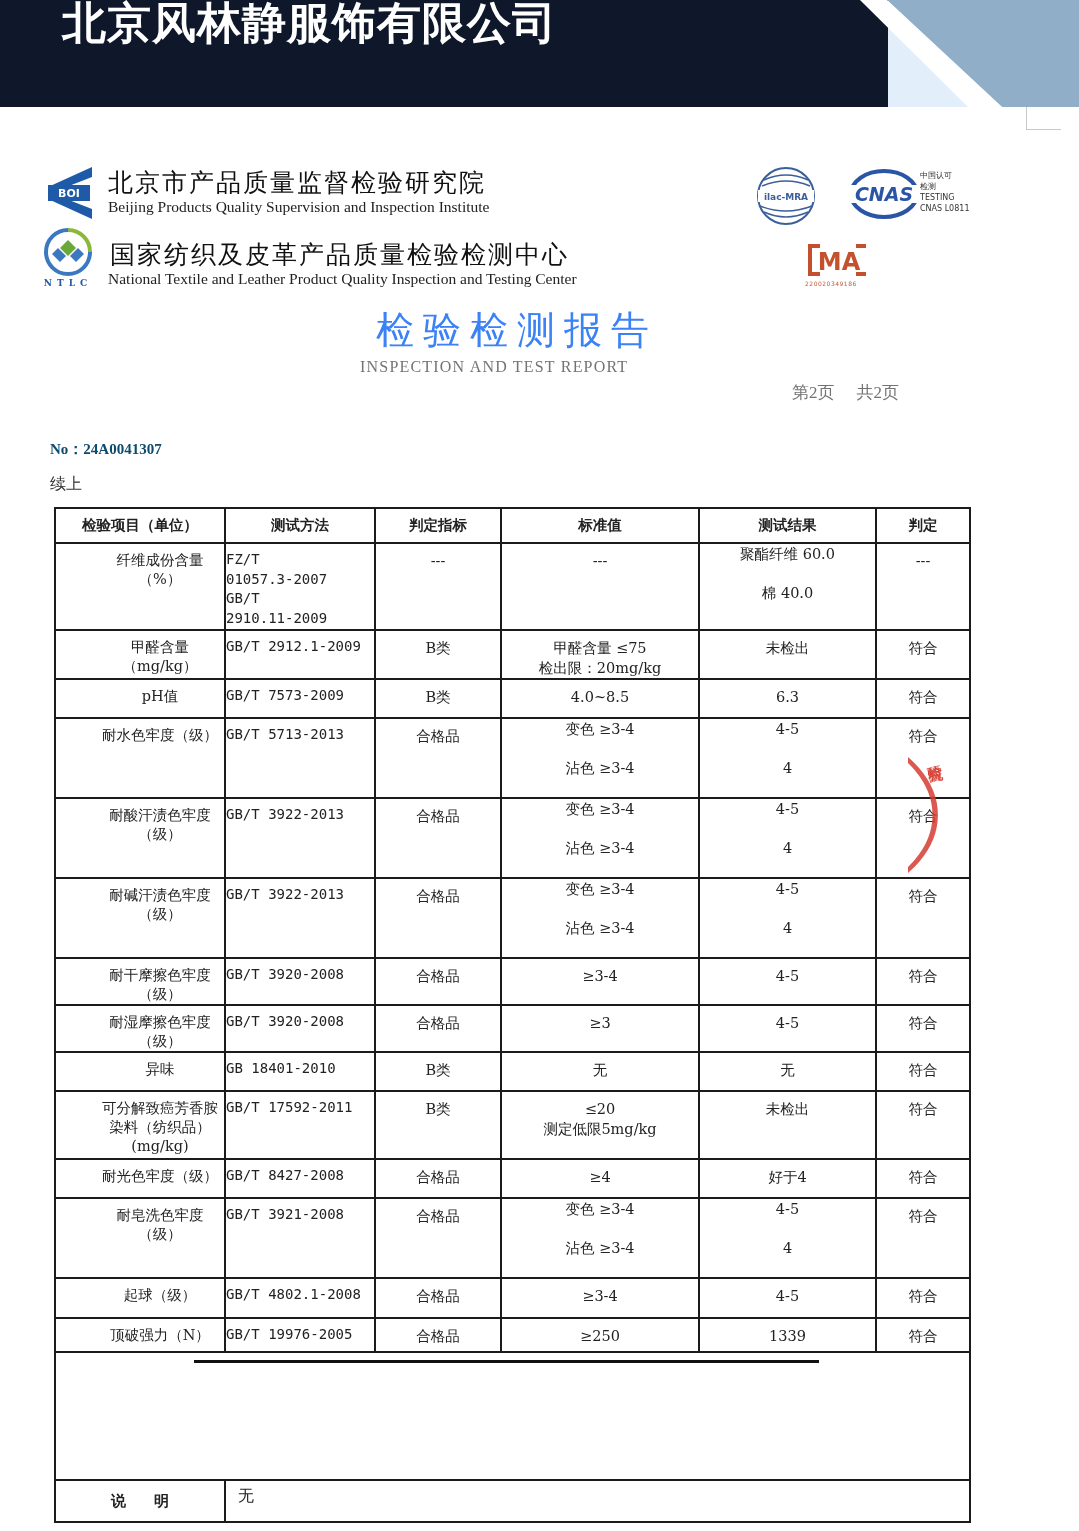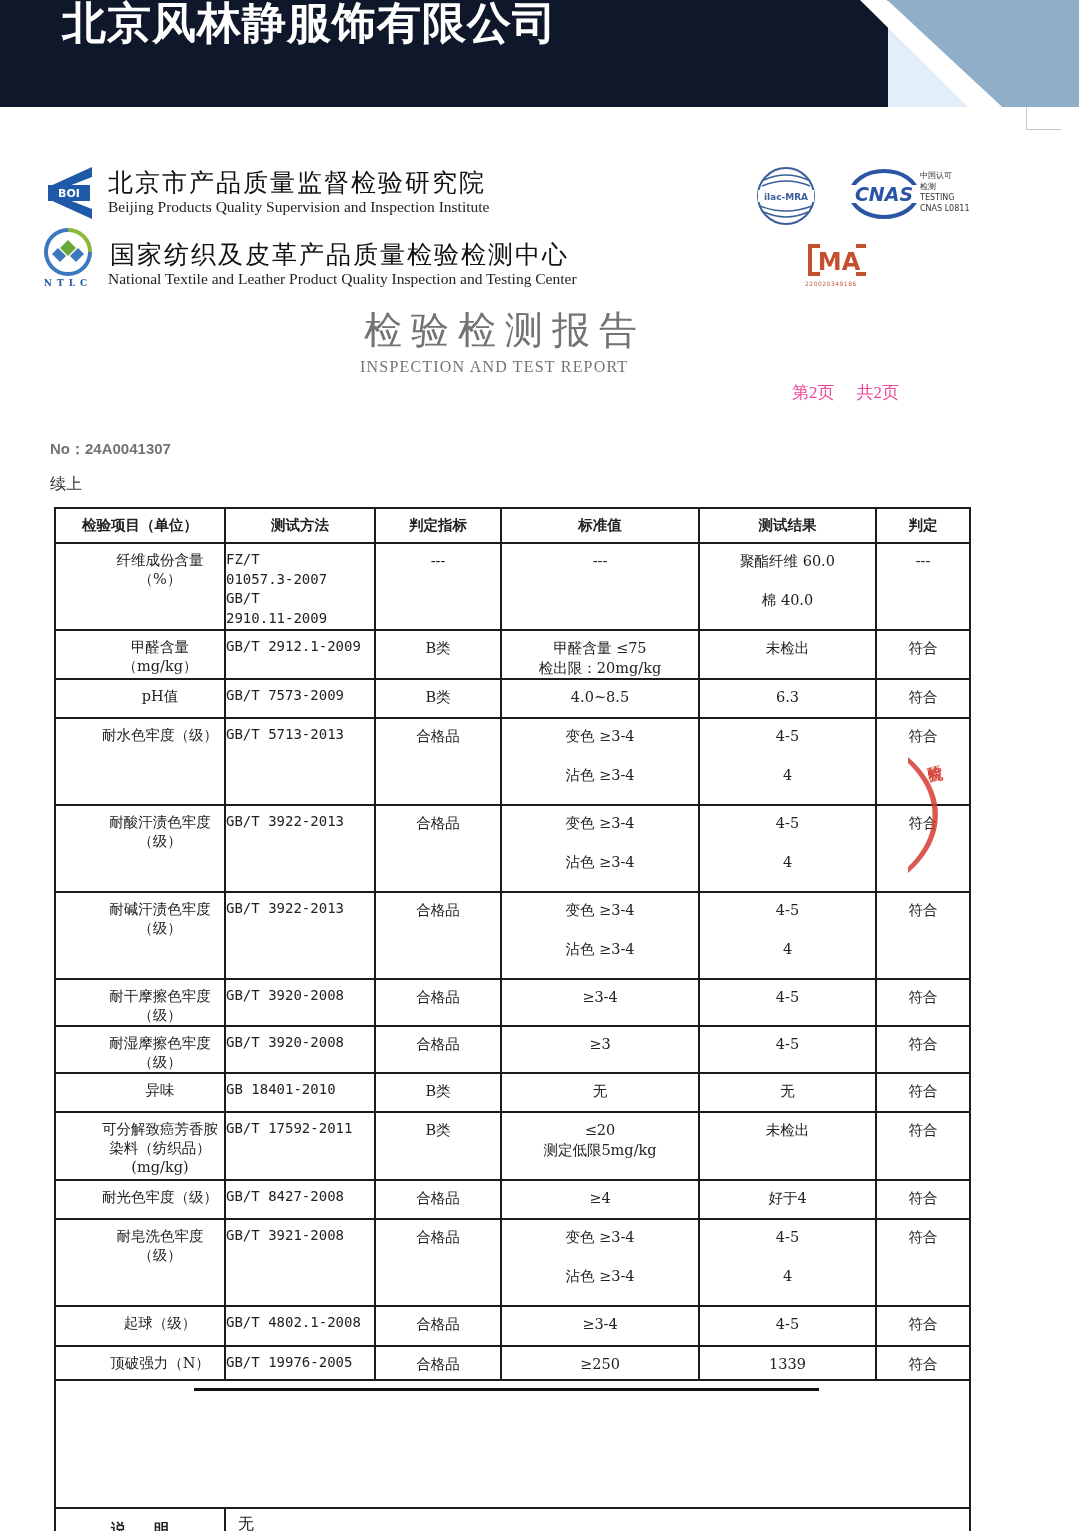--- a/index.html
+++ b/index.html
@@ -31,38 +31,38 @@
   .inst { position: absolute; white-space: nowrap; }
   .inst-cn { font-family: "DejaVu Serif", serif; font-size: 25px; color: #111; letter-spacing: 2px; }
   .inst-en { font-family: "Liberation Serif", serif; font-size: 15.5px; color: #222; }
   .boi-logo { position: absolute; left: 46px; top: 165px; width: 48px; height: 56px; }
   .ntlc-logo { position: absolute; left: 40px; top: 226px; width: 56px; height: 62px; }
 
   .cert { position: absolute; }
   .cnas-side { position: absolute; left: 920px; top: 170px; font-family: "DejaVu Sans", sans-serif; font-size: 8px; color: #333; line-height: 11px; }
   .cma-num { position: absolute; left: 805px; top: 280px; font-family: "DejaVu Sans", sans-serif; font-size: 6px; color: #c45a3a; letter-spacing: 0.5px; }
 
-  .report-title { position: absolute; left: 364px; top: 305px; font-family: Liberation Mono, monospace; font-size: 38px; letter-spacing: 9px; color: #737373; white-space: nowrap; }
+  .report-title { position: absolute; left: 376px; top: 305px; font-family: Liberation Mono, monospace; font-size: 38px; letter-spacing: 9px; color: #3b82f6; white-space: nowrap; }
   .report-en { position: absolute; left: 360px; top: 358px; font-family: "Liberation Serif", serif; font-size: 16px; letter-spacing: 1.2px; color: #737373; white-space: nowrap; }
-  .page-info { position: absolute; left: 792px; top: 381px; font-family: "Liberation Serif", serif; font-size: 17px; color: #ec4899; white-space: nowrap; }
+  .page-info { position: absolute; left: 792px; top: 381px; font-family: "Liberation Serif", serif; font-size: 17px; color: #737373; white-space: nowrap; }
   .page-info span + span { margin-left: 22px; }
 
-  .report-no { position: absolute; left: 50px; top: 440px; font-family: Liberation Sans, sans-serif; font-weight: bold; font-size: 15px; color: #737373; }
+  .report-no { position: absolute; left: 50px; top: 440px; font-family: Liberation Serif, serif; font-weight: bold; font-size: 15px; color: #0c4a6e; }
   .continued { position: absolute; left: 50px; top: 474px; font-size: 16px; color: #333; }
 
   
   .tbl {
     position: absolute; left: 54px; top: 507px; border-collapse: collapse; table-layout: fixed;
     font-family: "DejaVu Serif", serif; font-size: 14.5px; color: #222;
   }
   .tbl td, .tbl th { border: 2px solid #1b1b1b; padding: 0; vertical-align: top; text-align: center; overflow: hidden; }
   .tbl th { height: 33px; font-family: "DejaVu Sans", sans-serif; font-weight: bold; font-size: 14.5px; vertical-align: middle; }
   .tbl td.method { text-align: left; font-family: "DejaVu Sans Mono", "Liberation Mono", monospace; font-size: 14px; white-space: pre-line; line-height: 19.5px; padding-top: 6px; }
   .tbl td .c { padding-top: 7px; line-height: 20px; }
-  .tbl td .pair { padding-top: 7px; }
+  .tbl td .pair { }
   .tbl td .pair div { height: 39px; line-height: 20px; }
   .tbl td.item { font-size: 14.5px; }
   .tbl td.item .c { line-height: 19px; margin-left: 40px; }
   .blank-row td { height: 126px; border-bottom: 2px solid #1b1b1b; position: relative; }
   .strike { position: absolute; left: 138px; top: 7px; width: 625px; height: 3px; background: #111; }
   .note-label { font-family: "DejaVu Sans", sans-serif; font-weight: bold; font-size: 15px; letter-spacing: 28px; vertical-align: middle !important; text-indent: 28px; }
   .note-val { text-align: left !important; padding-left: 12px !important; padding-top: 5px !important; font-size: 16px; }
 
   .stamp { position: absolute; left: 908px; top: 730px; width: 60px; height: 170px; pointer-events: none; }
   .stamp-text { position: absolute; left: 920px; top: 755px; width: 20px; font-size: 15px; line-height: 19px; color: rgba(214,60,50,0.75); writing-mode: vertical-rl; transform: rotate(-12deg); white-space: nowrap; }

